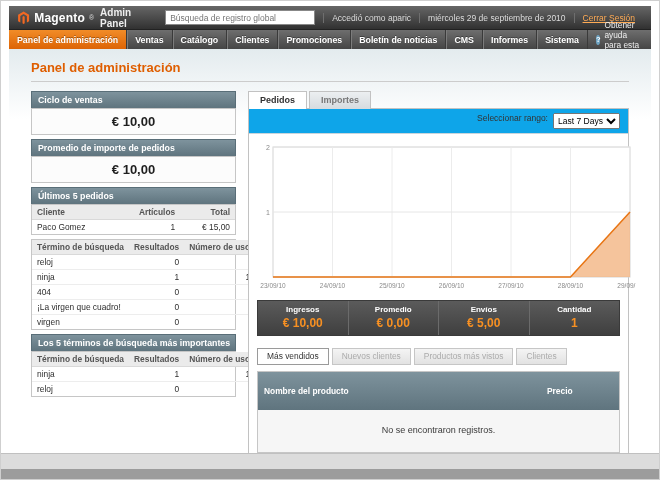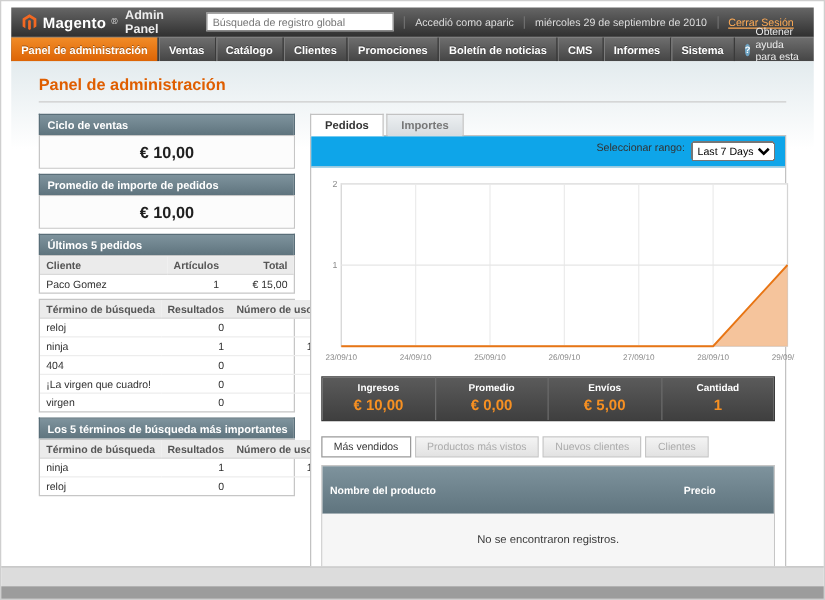--- a/index.html
+++ b/index.html
@@ -272,22 +272,22 @@
                   <div class="stat-label">Envíos</div>
                   <div class="stat-value">€ 5,00</div>
                 </div>
                 <div class="stat">
                   <div class="stat-label">Cantidad</div>
                   <div class="stat-value">1</div>
                 </div>
               </div>
             <div class="btab-row">
                 <div class="btab active">Más vendidos</div>
+                <div class="btab">Nuevos clientes</div>
                 <div class="btab">Productos más vistos</div>
-                <div class="btab">Nuevos clientes</div>
                 <div class="btab">Clientes</div>
               </div>
             <div class="ptable">
               <div class="pt-head">
                   <div class="pt-col c0">Nombre del producto</div>
                   <div class="pt-col c1">Precio</div>
                 </div>
               <div class="pt-empty">No se encontraron registros.</div>
             </div>
           </div>

